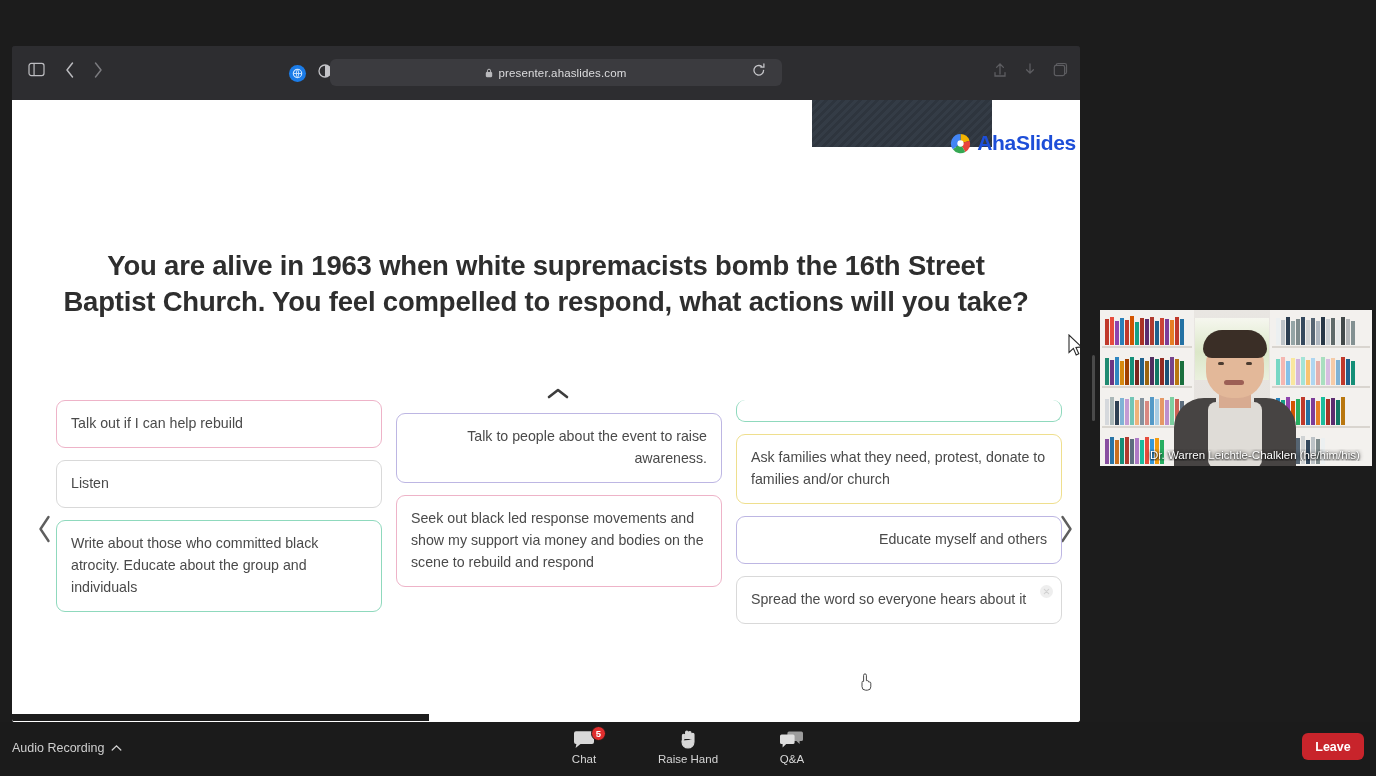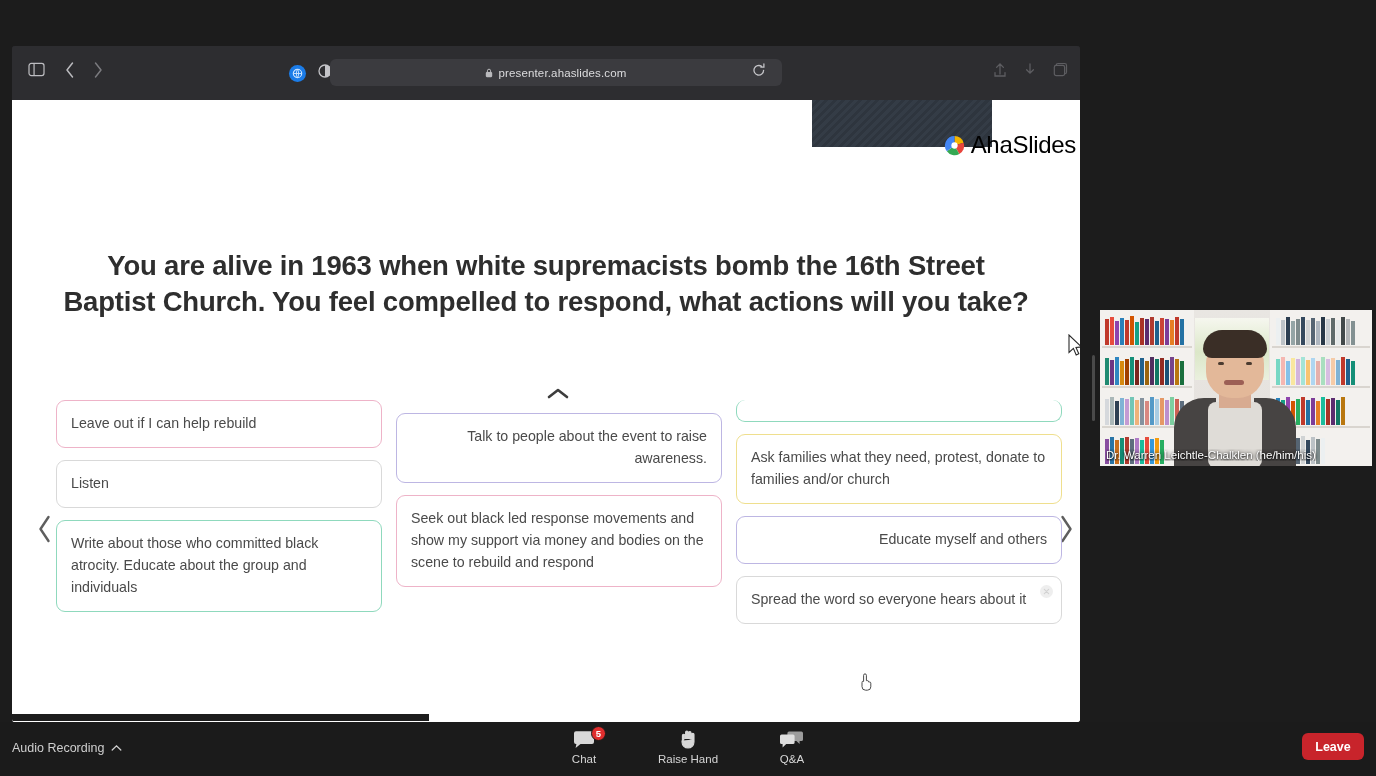--- a/index.html
+++ b/index.html
@@ -72,21 +72,21 @@
   }
   .topright-mask {
     position: absolute; right: 88px; top: 0; width: 180px; height: 47px;
     background: repeating-linear-gradient(135deg, #343c46 0 3px, #2e353e 3px 6px);
   }
   .aha-logo {
     position: absolute; right: 4px; top: 31px;
     display: flex; align-items: center; gap: 6px;
   }
   .aha-mark { width: 21px; height: 21px; position: relative; }
-  .aha-text { font-size: 24px; font-weight: normal; color: #000000; letter-spacing: -.3px; }
+  .aha-text { font-size: 21px; font-weight: bold; color: #1d4ed8; letter-spacing: -.3px; }
 
   .slide-title {
     position: absolute; left: 50px; top: 148px; width: 968px;
     text-align: center; font-size: 27.5px; line-height: 36px;
     font-weight: bold; color: #2e2e2e; letter-spacing: -.2px;
   }
   .collapse-chevron {
     position: absolute; left: 523px; top: 280px; width: 46px; height: 28px;
     display: flex; align-items: center; justify-content: center;
   }
@@ -189,21 +189,21 @@
   }
   .eye { position: absolute; width: 6px; height: 3px; background: #4b3b30; border-radius: 2px; }
   .mouth {
     position: absolute; left: 124px; top: 70px; width: 20px; height: 5px;
     background: #9c5f55; border-radius: 3px;
   }
   .video-name {
     position: absolute; left: 6px; bottom: 5px; right: 6px;
     font-size: 11.5px; color: #ffffff;
     text-shadow: 0 1px 2px rgba(0,0,0,.95), 0 0 4px rgba(0,0,0,.85);
-    white-space: nowrap; overflow: hidden;
+    white-space: nowrap; overflow: hidden; padding-left: 44px;
   }
   .video-scrollbar {
     position: absolute; left: 1092px; top: 355px; width: 3px; height: 66px;
     background: #4a4a4a; border-radius: 2px;
   }
 
   
   .bottombar {
     position: absolute; left: 0; bottom: 0; width: 1376px; height: 54px;
     background: #1b1b1b;
@@ -342,21 +342,21 @@
       </div>
       <div class="nav-arrow right">
         <svg width="18" height="30" viewBox="0 0 18 30">
             <path d="M5.5 3 L13.5 15 L5.5 27" stroke="#5e5e5e" stroke-width="2.4" fill="none" stroke-linecap="round" stroke-linejoin="round"></path>
           </svg>
       </div>
 
       <div class="cols">
 
         <div class="col col1">
-          <div class="card pink">Leave out if I can help rebuild</div>
+          <div class="card pink">Talk out if I can help rebuild</div>
           <div class="card gray">Listen</div>
           <div class="card green">Write about those who committed black atrocity. Educate about the group and individuals</div>
         </div>
 
         <div class="col col2">
           <div class="card purple">Talk to people about the event to raise awareness.</div>
           <div class="card pink">Seek out black led response movements and show my support via money and bodies on the scene to rebuild and respond</div>
         </div>
 
         <div class="col col3">

